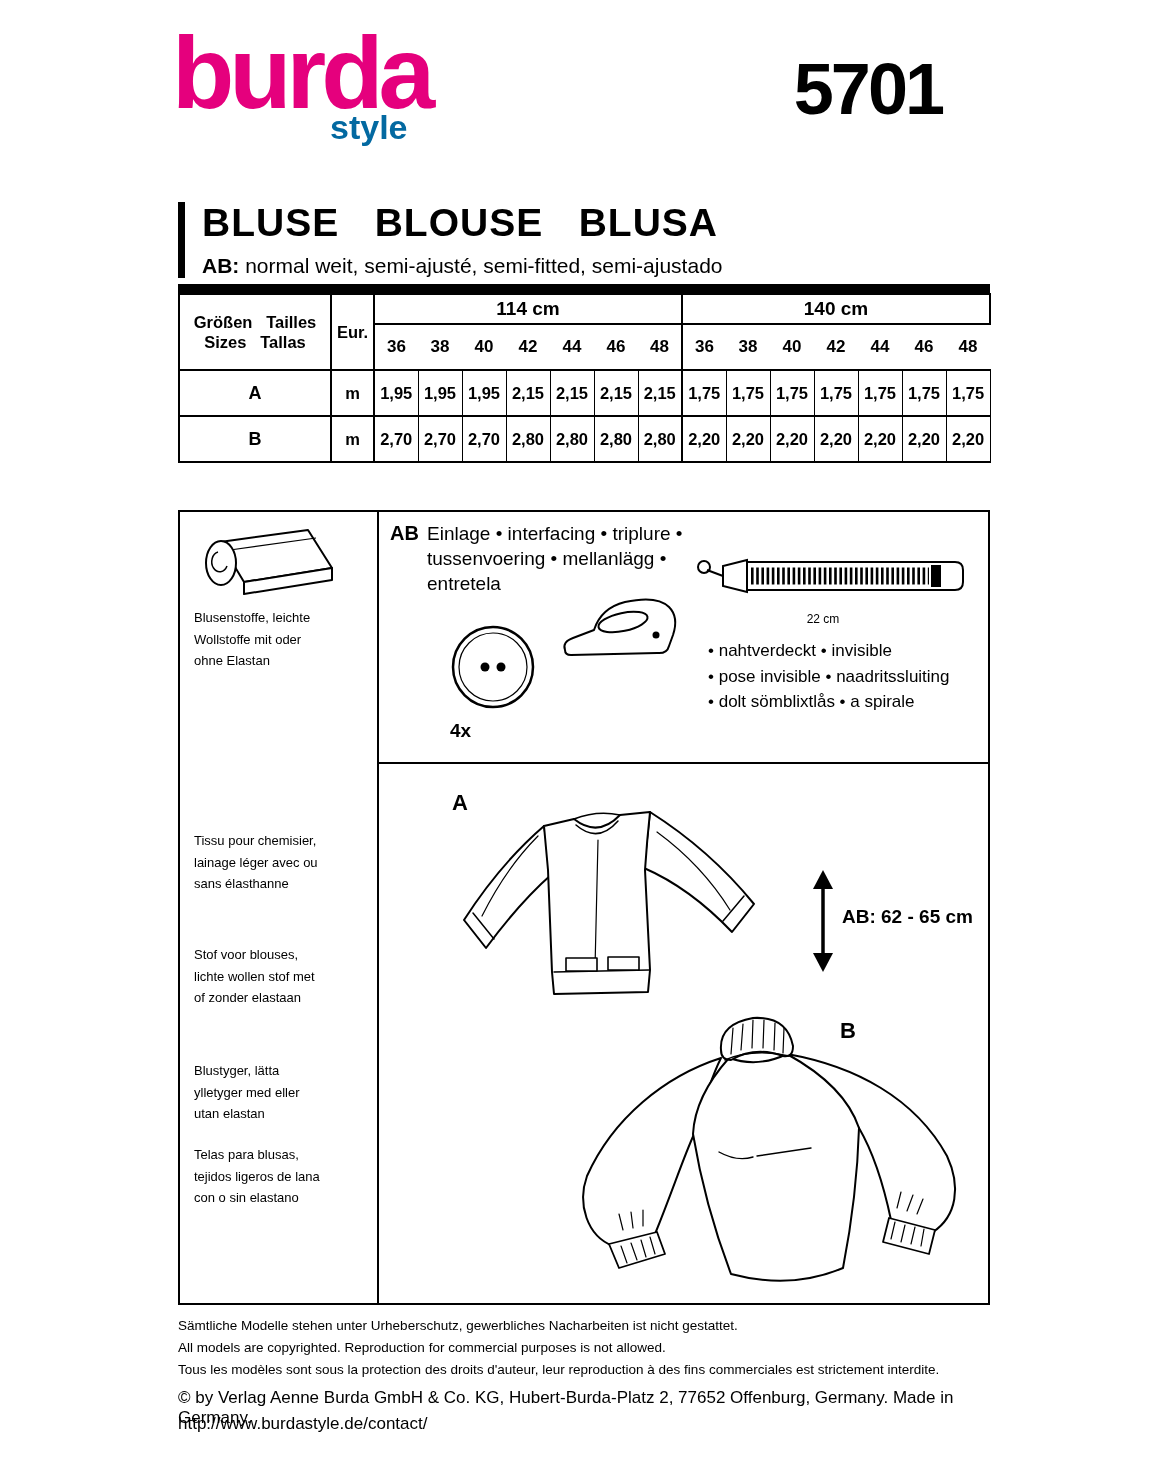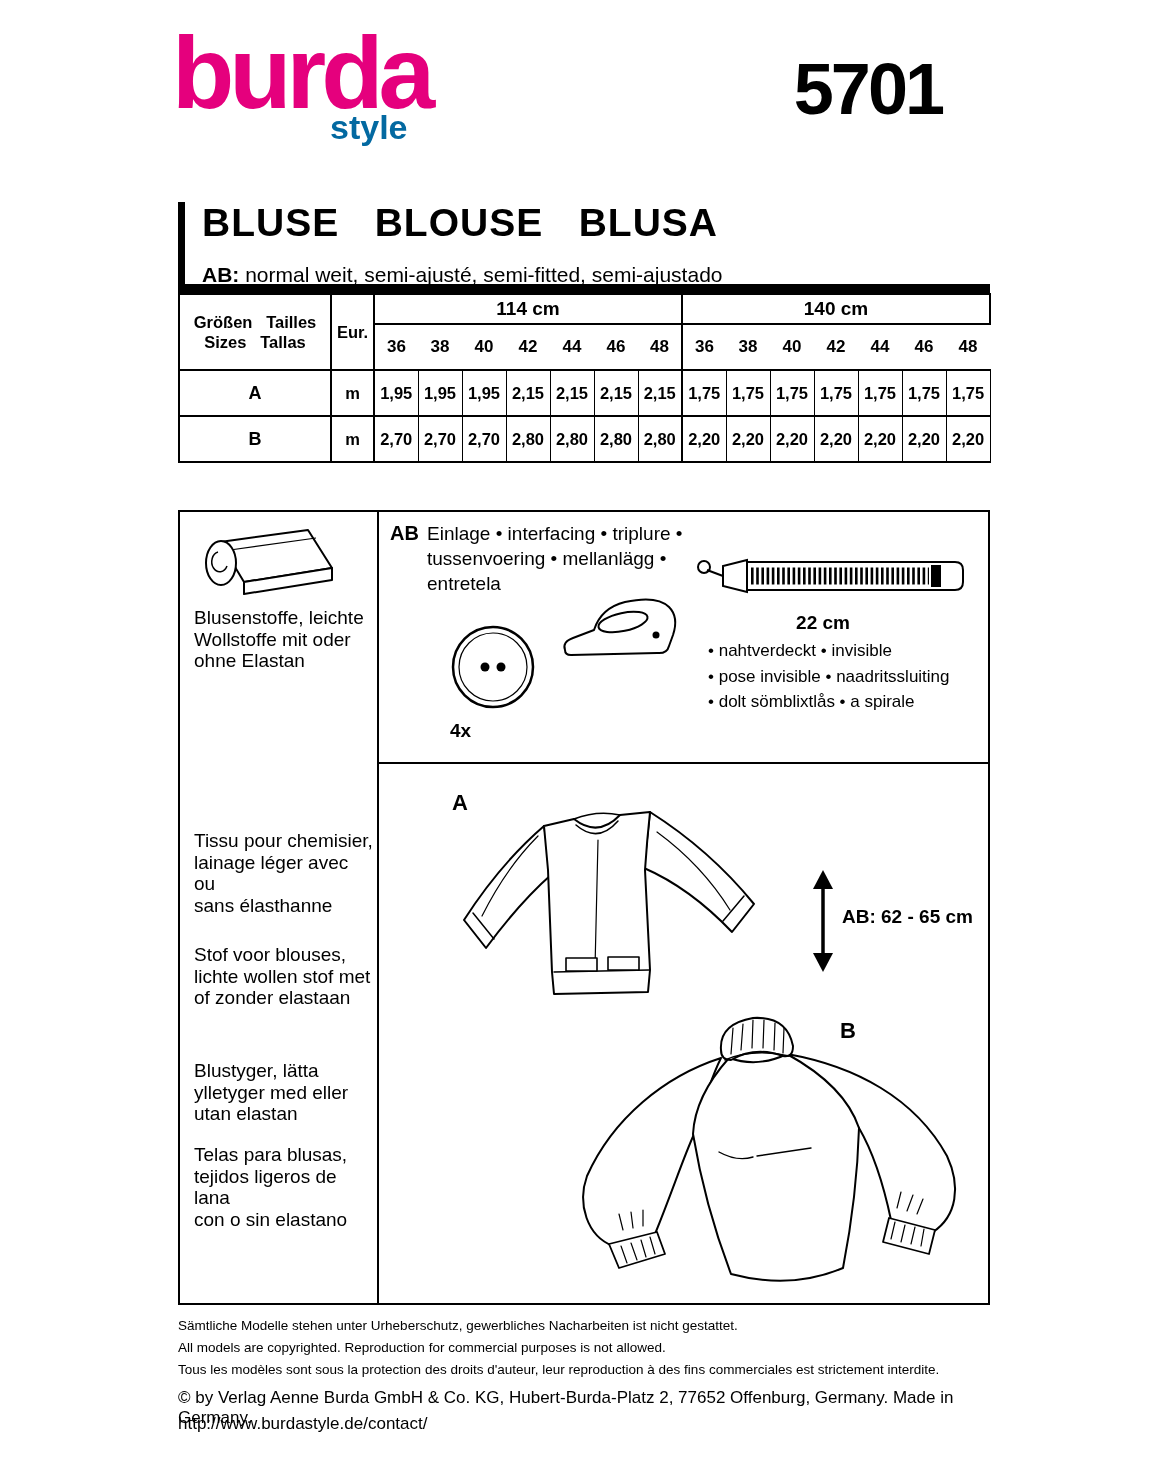--- a/index.html
+++ b/index.html
@@ -10,21 +10,21 @@
   .abs{position:absolute;}
 
   
   .logo-burda{left:172px;top:22px;font-size:102px;font-weight:700;letter-spacing:-5px;line-height:1;color:#e5007d;}
   .logo-style{left:330px;top:110px;font-size:34px;font-weight:700;line-height:1;color:#0369a1;}
   .pattern-number{right:178px;top:53px;font-size:72px;font-weight:700;letter-spacing:-3px;line-height:1;}
 
   
   .title-block{left:178px;top:202px;border-left:7px solid #000;padding-left:17px;}
   .garment-title{font-size:39px;font-weight:700;letter-spacing:1px;white-space:pre;line-height:1.1;}
-  .garment-fit{font-size:21px;margin-top:18px;}
+  .garment-fit{font-size:21px;margin-top:9px;}
   .garment-fit .b{font-weight:700;}
 
   
   .thick-rule{left:178px;top:284px;width:812px;height:9px;background:#000;}
   .size-table{position:absolute;left:178px;top:293px;width:812px;border-collapse:collapse;table-layout:fixed;font-weight:700;}
   .size-table td{border:2px solid #000;text-align:center;vertical-align:middle;padding:0;font-size:16.5px;}
   .col-label{width:152px}.col-eur{width:43px}.col-size{width:44px}
   .r-cm{height:30px}.r-cm .c-cm{font-size:19px}
   .r-sizes{height:46px}
   .r-sizes .sz{border-left:none;border-right:none;font-size:17px}
@@ -36,26 +36,26 @@
   .r-val .grp{border-left:2px solid #000}
   .c-label{text-align:left;padding-left:9px;font-size:15.5px;line-height:20px;white-space:pre;}
   .c-eur{font-size:16px}
 
   
   .main-box{left:178px;top:510px;width:812px;height:795px;border:2.5px solid #000;box-sizing:border-box;}
   .div-v{position:absolute;left:197px;top:0;bottom:0;width:2px;background:#000;}
   .div-h{position:absolute;left:197px;right:0;top:250px;height:2px;background:#000;}
 
   .fabric-icon{left:10px;top:8px;width:150px;height:85px;}
-  .fabric-block{left:14px;width:180px;font-size:19px;line-height:21.5px;white-space:pre-line;}
+  .fabric-block{left:14px;width:180px;font-size:13px;line-height:21.5px;white-space:pre-line;}
 
   .views-label{left:210px;top:10px;font-size:20px;font-weight:700;}
   .interfacing-note{left:247px;top:9px;width:290px;font-size:19px;line-height:25px;white-space:pre-line;}
   .zipper-icon{left:513px;top:36px;width:276px;height:58px;}
-  .zipper-length{left:588px;top:100px;width:110px;text-align:center;font-size:19px;font-weight:700;}
+  .zipper-length{left:588px;top:100px;width:110px;text-align:center;font-size:12px;font-weight:400;}
   .zipper-notes{left:528px;top:126px;font-size:17px;line-height:25.5px;white-space:pre-line;}
   .button-icon{left:270px;top:112px;width:86px;height:86px;}
   .button-count{left:270px;top:208px;width:86px;text-align:left;font-size:19px;font-weight:700;}
   .iron-icon{left:380px;top:80px;width:122px;height:74px;}
 
   .view-a-label{left:272px;top:278px;font-size:22px;font-weight:700;}
   .blouse-a{left:234px;top:258px;width:392px;height:292px;}
   .length-arrow{left:630px;top:358px;width:26px;height:102px;}
   .length-label{left:662px;top:394px;font-size:19px;font-weight:700;}
   .view-b-label{left:660px;top:506px;font-size:22px;font-weight:700;}

